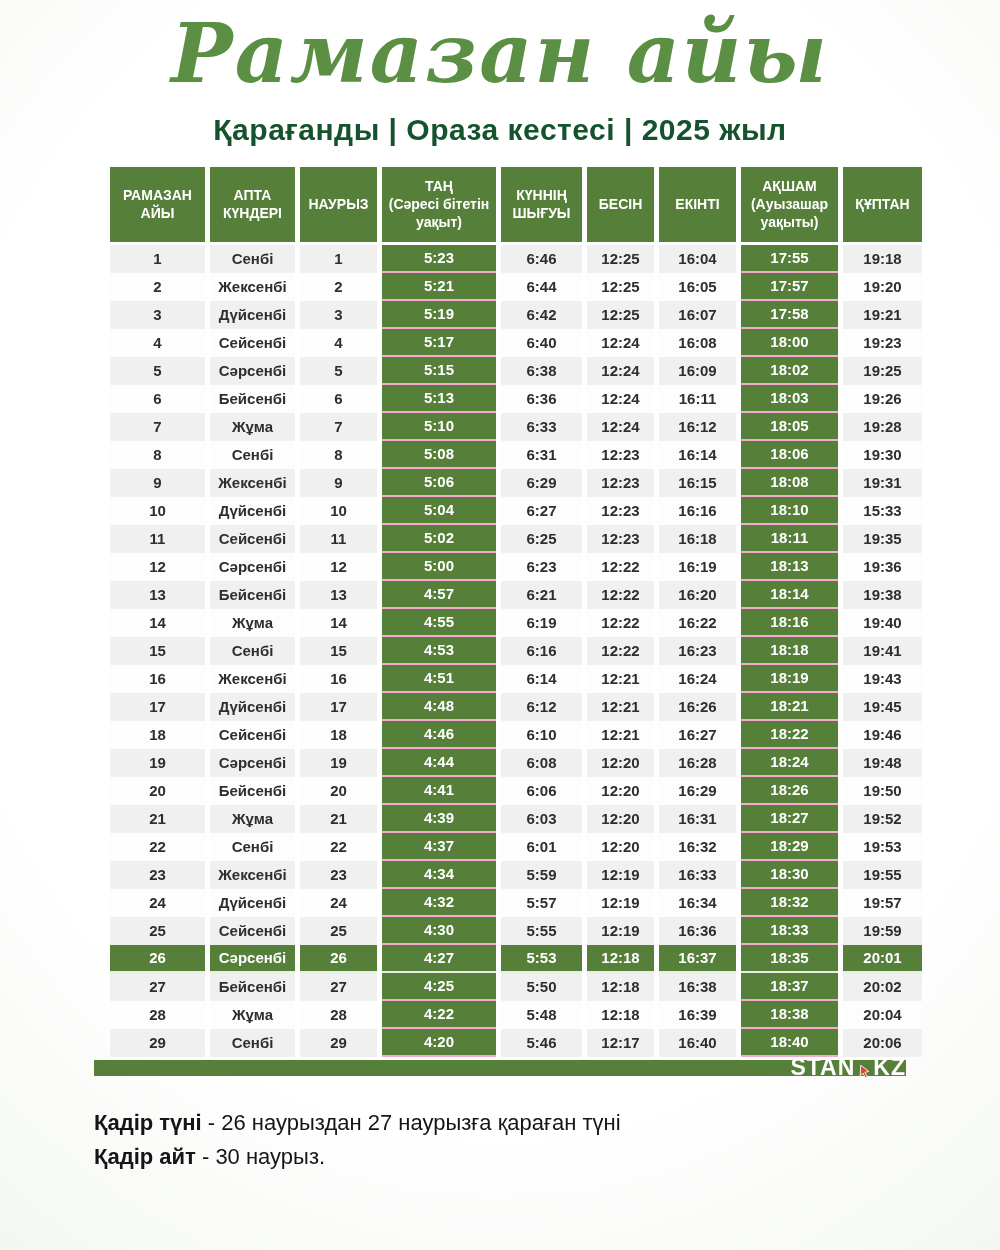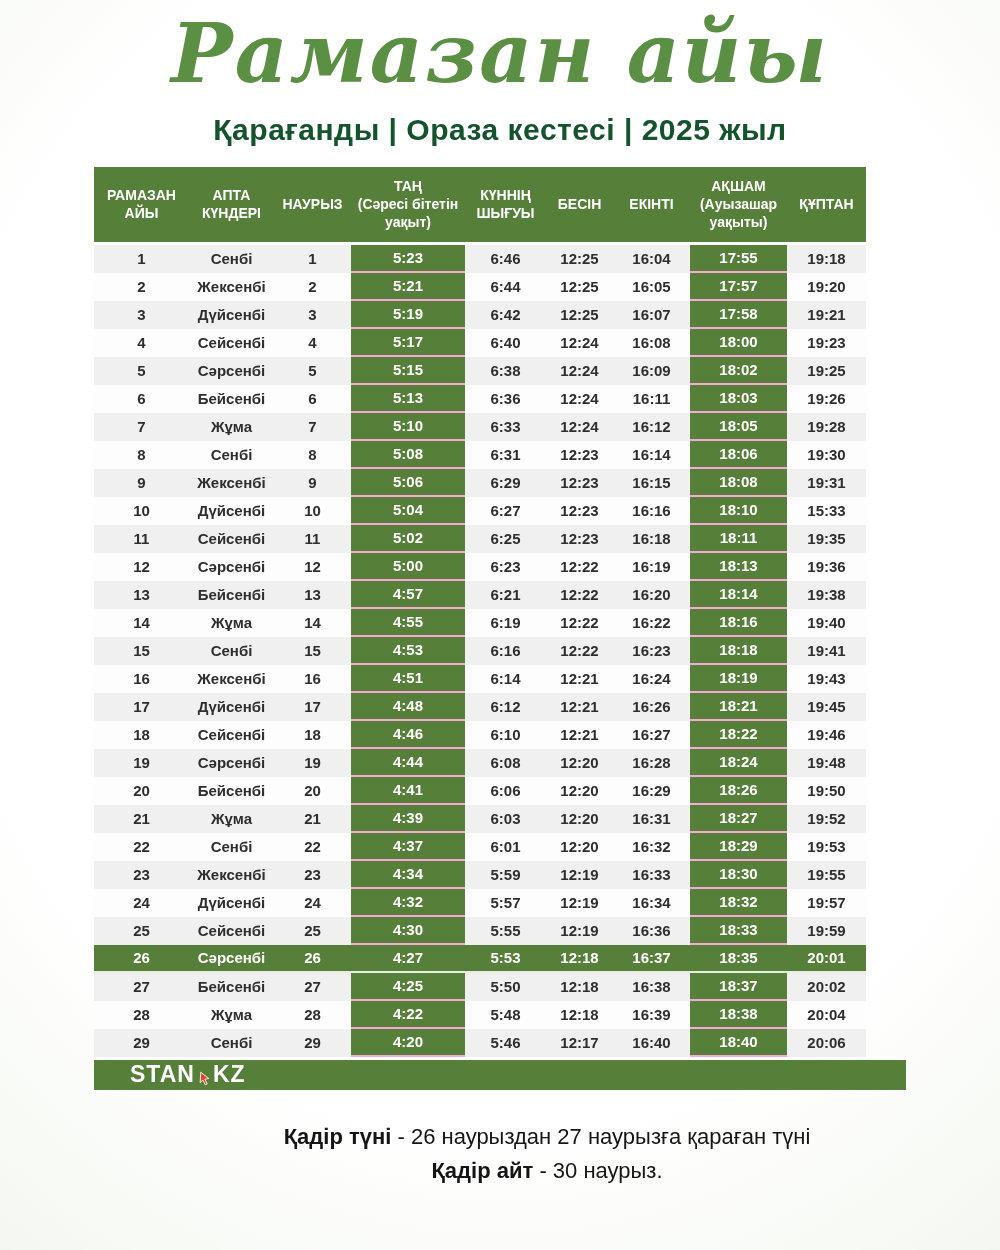--- a/index.html
+++ b/index.html
@@ -38,20 +38,22 @@
     margin-top:6px;
     letter-spacing:0.5px;
   }
   .tablewrap{
     width:812px;
     margin:20px auto 0 auto;
   }
   .thead,.tr{
     display:grid;
     grid-template-columns:95px 85px 77px 114px 81px 67px 77px 97px 79px;
+    column-gap:5px;
+    margin-left:16px;
   }
   .thead{height:75px;margin-bottom:3px;}
   .th{
     background:var(--table-green);
     color:#fff;
     font-weight:bold;
     font-size:14px;
     line-height:18px;
     display:flex;
     flex-direction:column;
@@ -75,46 +77,44 @@
     background:var(--table-green) !important;
     color:#fff;
     border-bottom:2px solid #f9a8d4;
   }
   .tr.highlight .td{
     background:var(--table-green) !important;
     color:#fff;
     border-bottom:2px solid #e7efe0;
   }
   .logo-bar{
-    height:30px;
+    height:16px;
     margin-top:3px;
     background:var(--table-green);
     display:flex;
     align-items:center;
-    justify-content:flex-start;
-    padding-left:36px;
+    justify-content:flex-end;
   }
   .logo{
     color:#fff;
     font-weight:bold;
     font-size:23px;
     letter-spacing:1px;
     display:flex;
     align-items:center;
   }
   .logo .cursor{
     width:15px;height:17px;
     margin:8px 1px 0 2px;
   }
   .notes{
     margin:30px 0 0 94px;
     font-size:22px;
     line-height:34px;
     color:#151515;
-    text-align:center;
   }
   .note b{font-weight:bold;}
 </style>
 </head>
 <body>
 
 <div class="page">
 
   <h1 class="title">Рамазан айы</h1>
 

